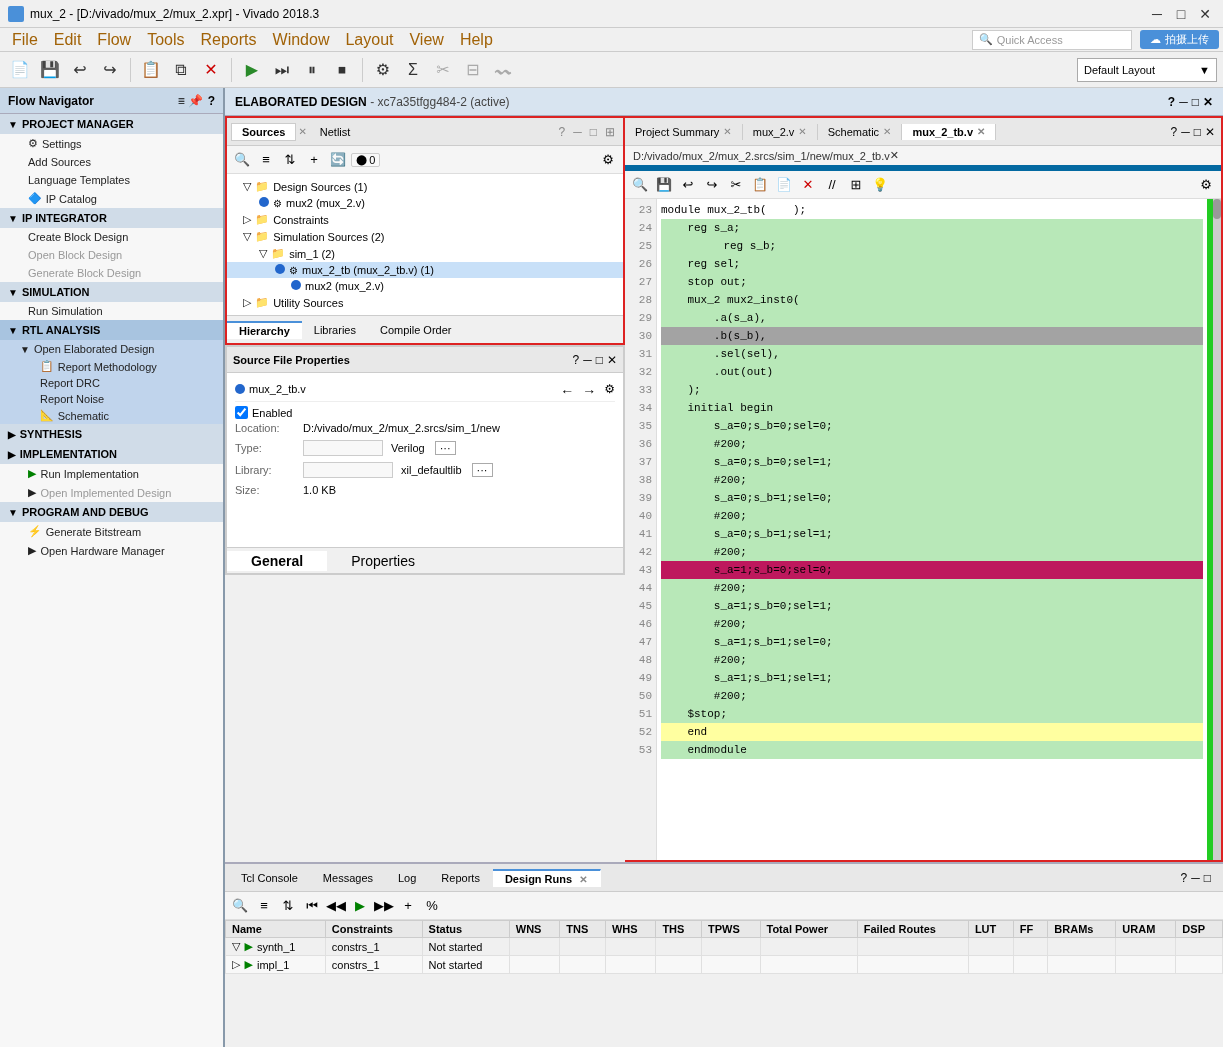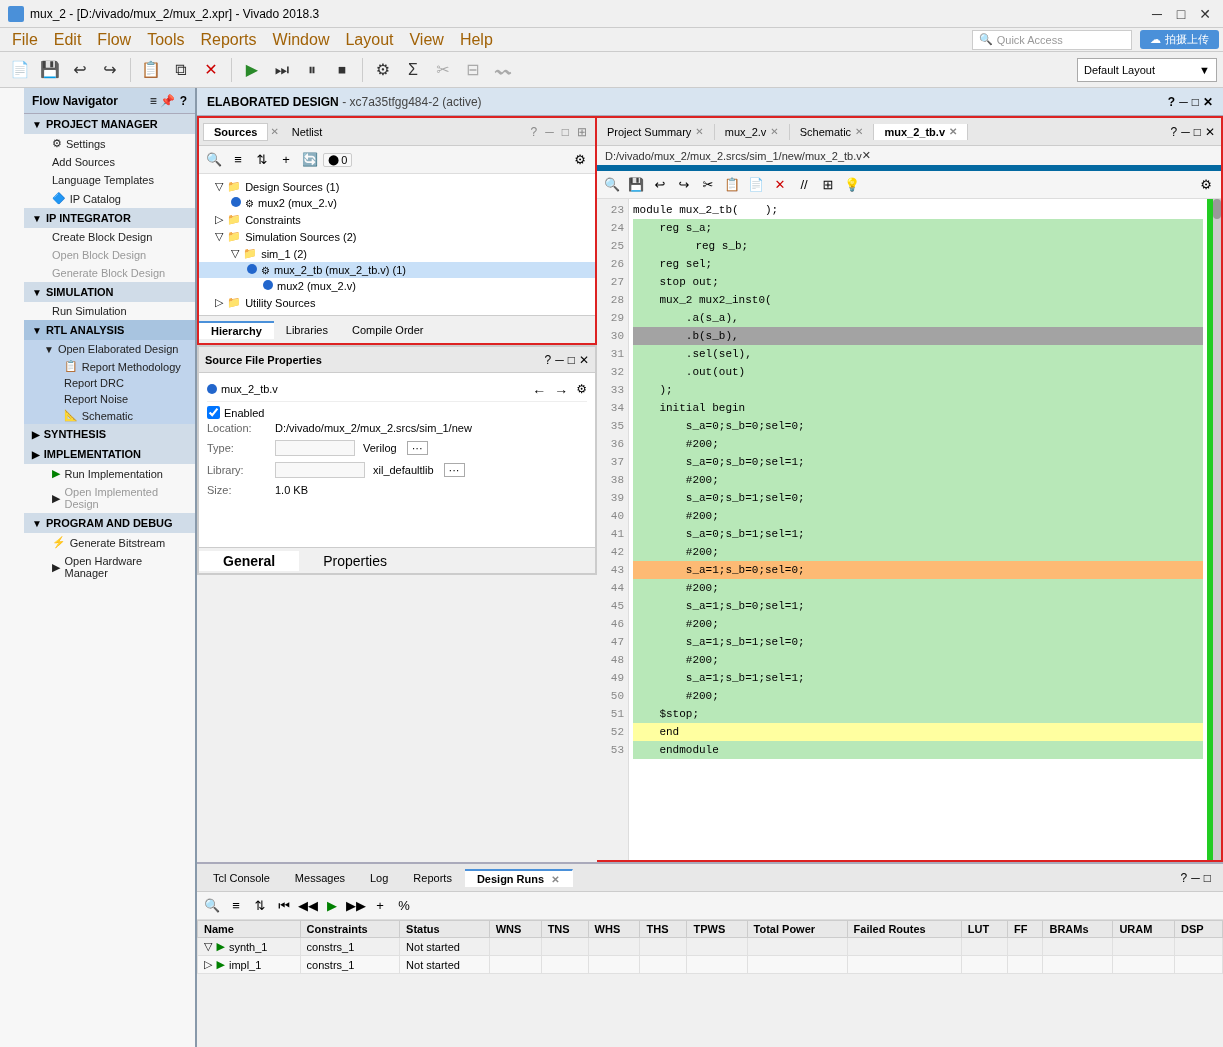--- a/index.html
+++ b/index.html
@@ -24,21 +24,21 @@
     .tb-btn { width: 28px; height: 28px; display: flex; align-items: center; justify-content: center; cursor: pointer; border: 1px solid transparent; border-radius: 3px; font-size: 16px; color: #333; }
     .tb-btn.green { color: #2a8a2a; }
     .tb-btn.red { color: #cc0000; }
     .tb-separator { width: 1px; height: 24px; background: #ccc; margin: 0 4px; }
     .layout-dropdown { margin-left: auto; display: flex; align-items: center; border: 1px solid #aaa; background: white; padding: 2px 6px; height: 24px; font-size: 11px; cursor: pointer; gap: 4px; min-width: 140px; justify-content: space-between; }
 
     
     .main-layout { display: flex; height: calc(1047px - 88px); }
 
     
-    .flow-nav { width: 197px; background: #f7f7f7; border-right: 2px solid #8899aa; display: flex; flex-direction: column; overflow-y: auto; flex-shrink: 0; padding-left: 24px; }
+    .flow-nav { width: 225px; background: #f7f7f7; border-right: 2px solid #8899aa; display: flex; flex-direction: column; overflow-y: auto; flex-shrink: 0; }
     .flow-nav-header { background: #c8d8e8; padding: 4px 8px; font-weight: bold; font-size: 12px; display: flex; align-items: center; justify-content: space-between; border-bottom: 1px solid #aab; height: 26px; }
     .flow-nav-header-right { display: flex; gap: 4px; }
     .nav-section { }
     .nav-section-header { background: #d0dce8; padding: 4px 8px; font-weight: bold; font-size: 11px; cursor: pointer; display: flex; align-items: center; gap: 4px; }
     .nav-section-content { padding-left: 8px; }
     .nav-item { padding: 3px 8px 3px 20px; cursor: pointer; font-size: 11px; color: #222; display: flex; align-items: center; gap: 4px; }
     .nav-sub-item { padding: 2px 8px 2px 32px; cursor: pointer; font-size: 11px; color: #222; display: flex; align-items: center; gap: 4px; }
 
     
     .center-panel { flex: 1; display: flex; flex-direction: column; overflow: hidden; }
@@ -576,21 +576,21 @@
               <div class="code-line" style="background: rgb(184, 232, 184);">    );</div>
               <div class="code-line" style="background: rgb(184, 232, 184);">    initial begin</div>
               <div class="code-line" style="background: rgb(184, 232, 184);">        s_a=0;s_b=0;sel=0;</div>
               <div class="code-line" style="background: rgb(184, 232, 184);">        #200;</div>
               <div class="code-line" style="background: rgb(184, 232, 184);">        s_a=0;s_b=0;sel=1;</div>
               <div class="code-line" style="background: rgb(184, 232, 184);">        #200;</div>
               <div class="code-line" style="background: rgb(184, 232, 184);">        s_a=0;s_b=1;sel=0;</div>
               <div class="code-line" style="background: rgb(184, 232, 184);">        #200;</div>
               <div class="code-line" style="background: rgb(184, 232, 184);">        s_a=0;s_b=1;sel=1;</div>
               <div class="code-line" style="background: rgb(184, 232, 184);">        #200;</div>
-              <div class="code-line" style="background: #fdba74;">        s_a=1;s_b=0;sel=0;</div>
+              <div class="code-line" style="background: #be185d;">        s_a=1;s_b=0;sel=0;</div>
               <div class="code-line" style="background: rgb(184, 232, 184);">        #200;</div>
               <div class="code-line" style="background: rgb(184, 232, 184);">        s_a=1;s_b=0;sel=1;</div>
               <div class="code-line" style="background: rgb(184, 232, 184);">        #200;</div>
               <div class="code-line" style="background: rgb(184, 232, 184);">        s_a=1;s_b=1;sel=0;</div>
               <div class="code-line" style="background: rgb(184, 232, 184);">        #200;</div>
               <div class="code-line" style="background: rgb(184, 232, 184);">        s_a=1;s_b=1;sel=1;</div>
               <div class="code-line" style="background: rgb(184, 232, 184);">        #200;</div>
               <div class="code-line" style="background: rgb(184, 232, 184);">    $stop;</div>
               <div class="code-line" style="background: rgb(255, 255, 160);">    end</div>
               <div class="code-line" style="background: rgb(184, 232, 184);">    endmodule</div>

